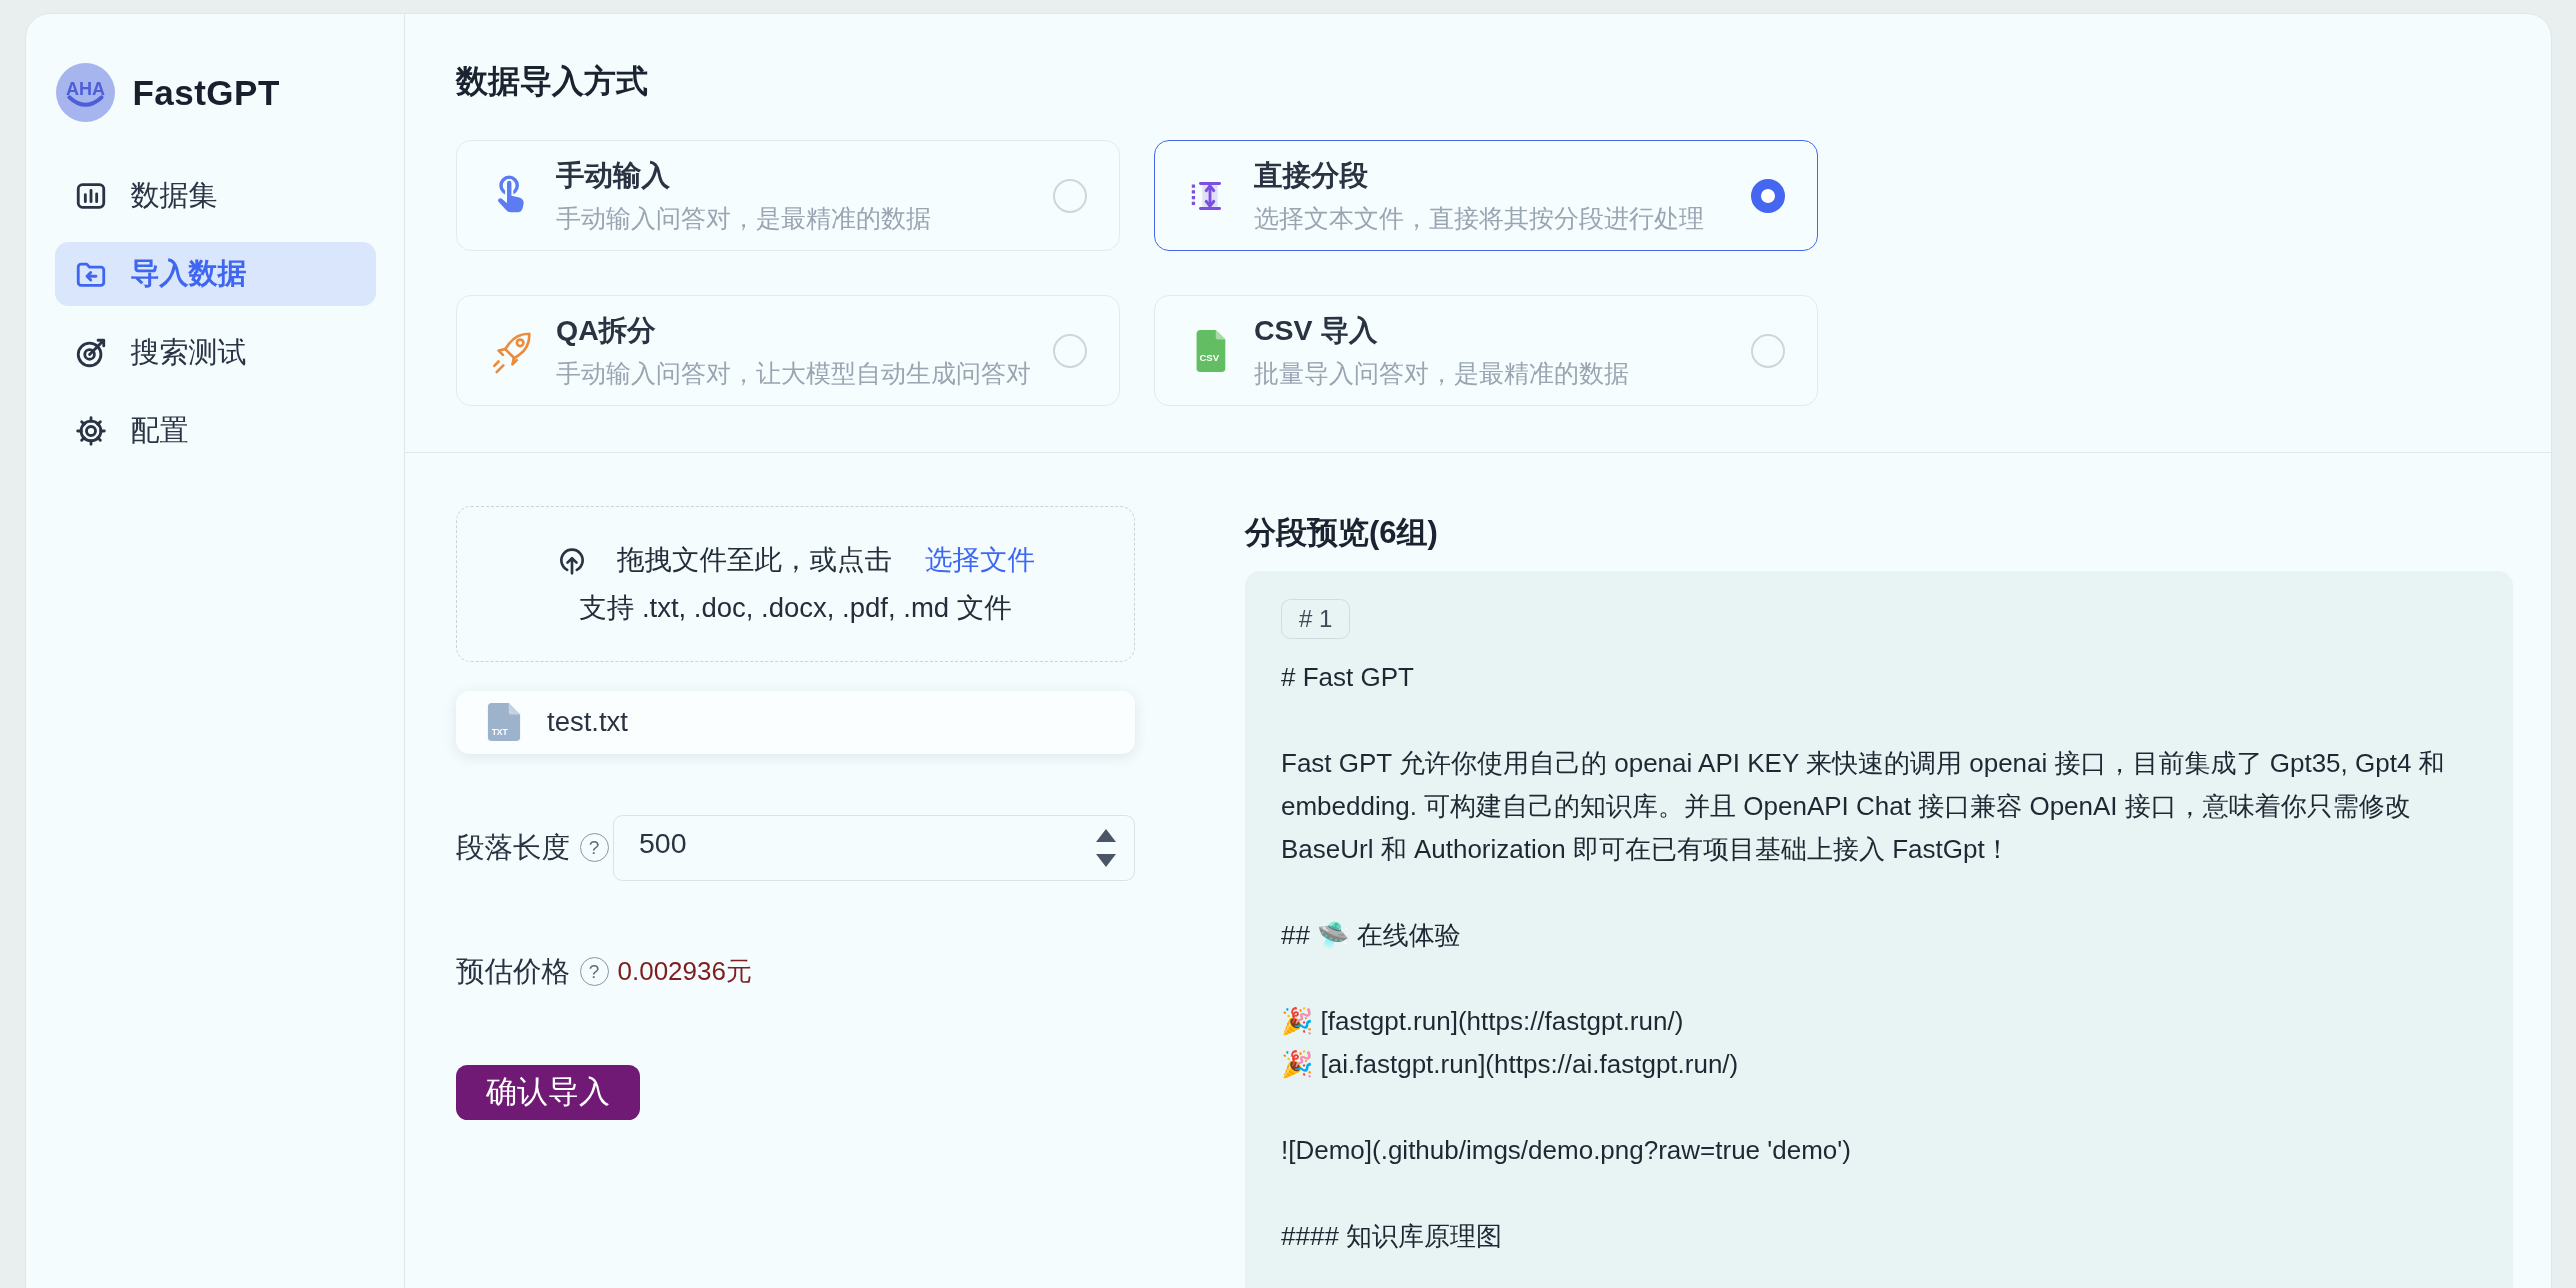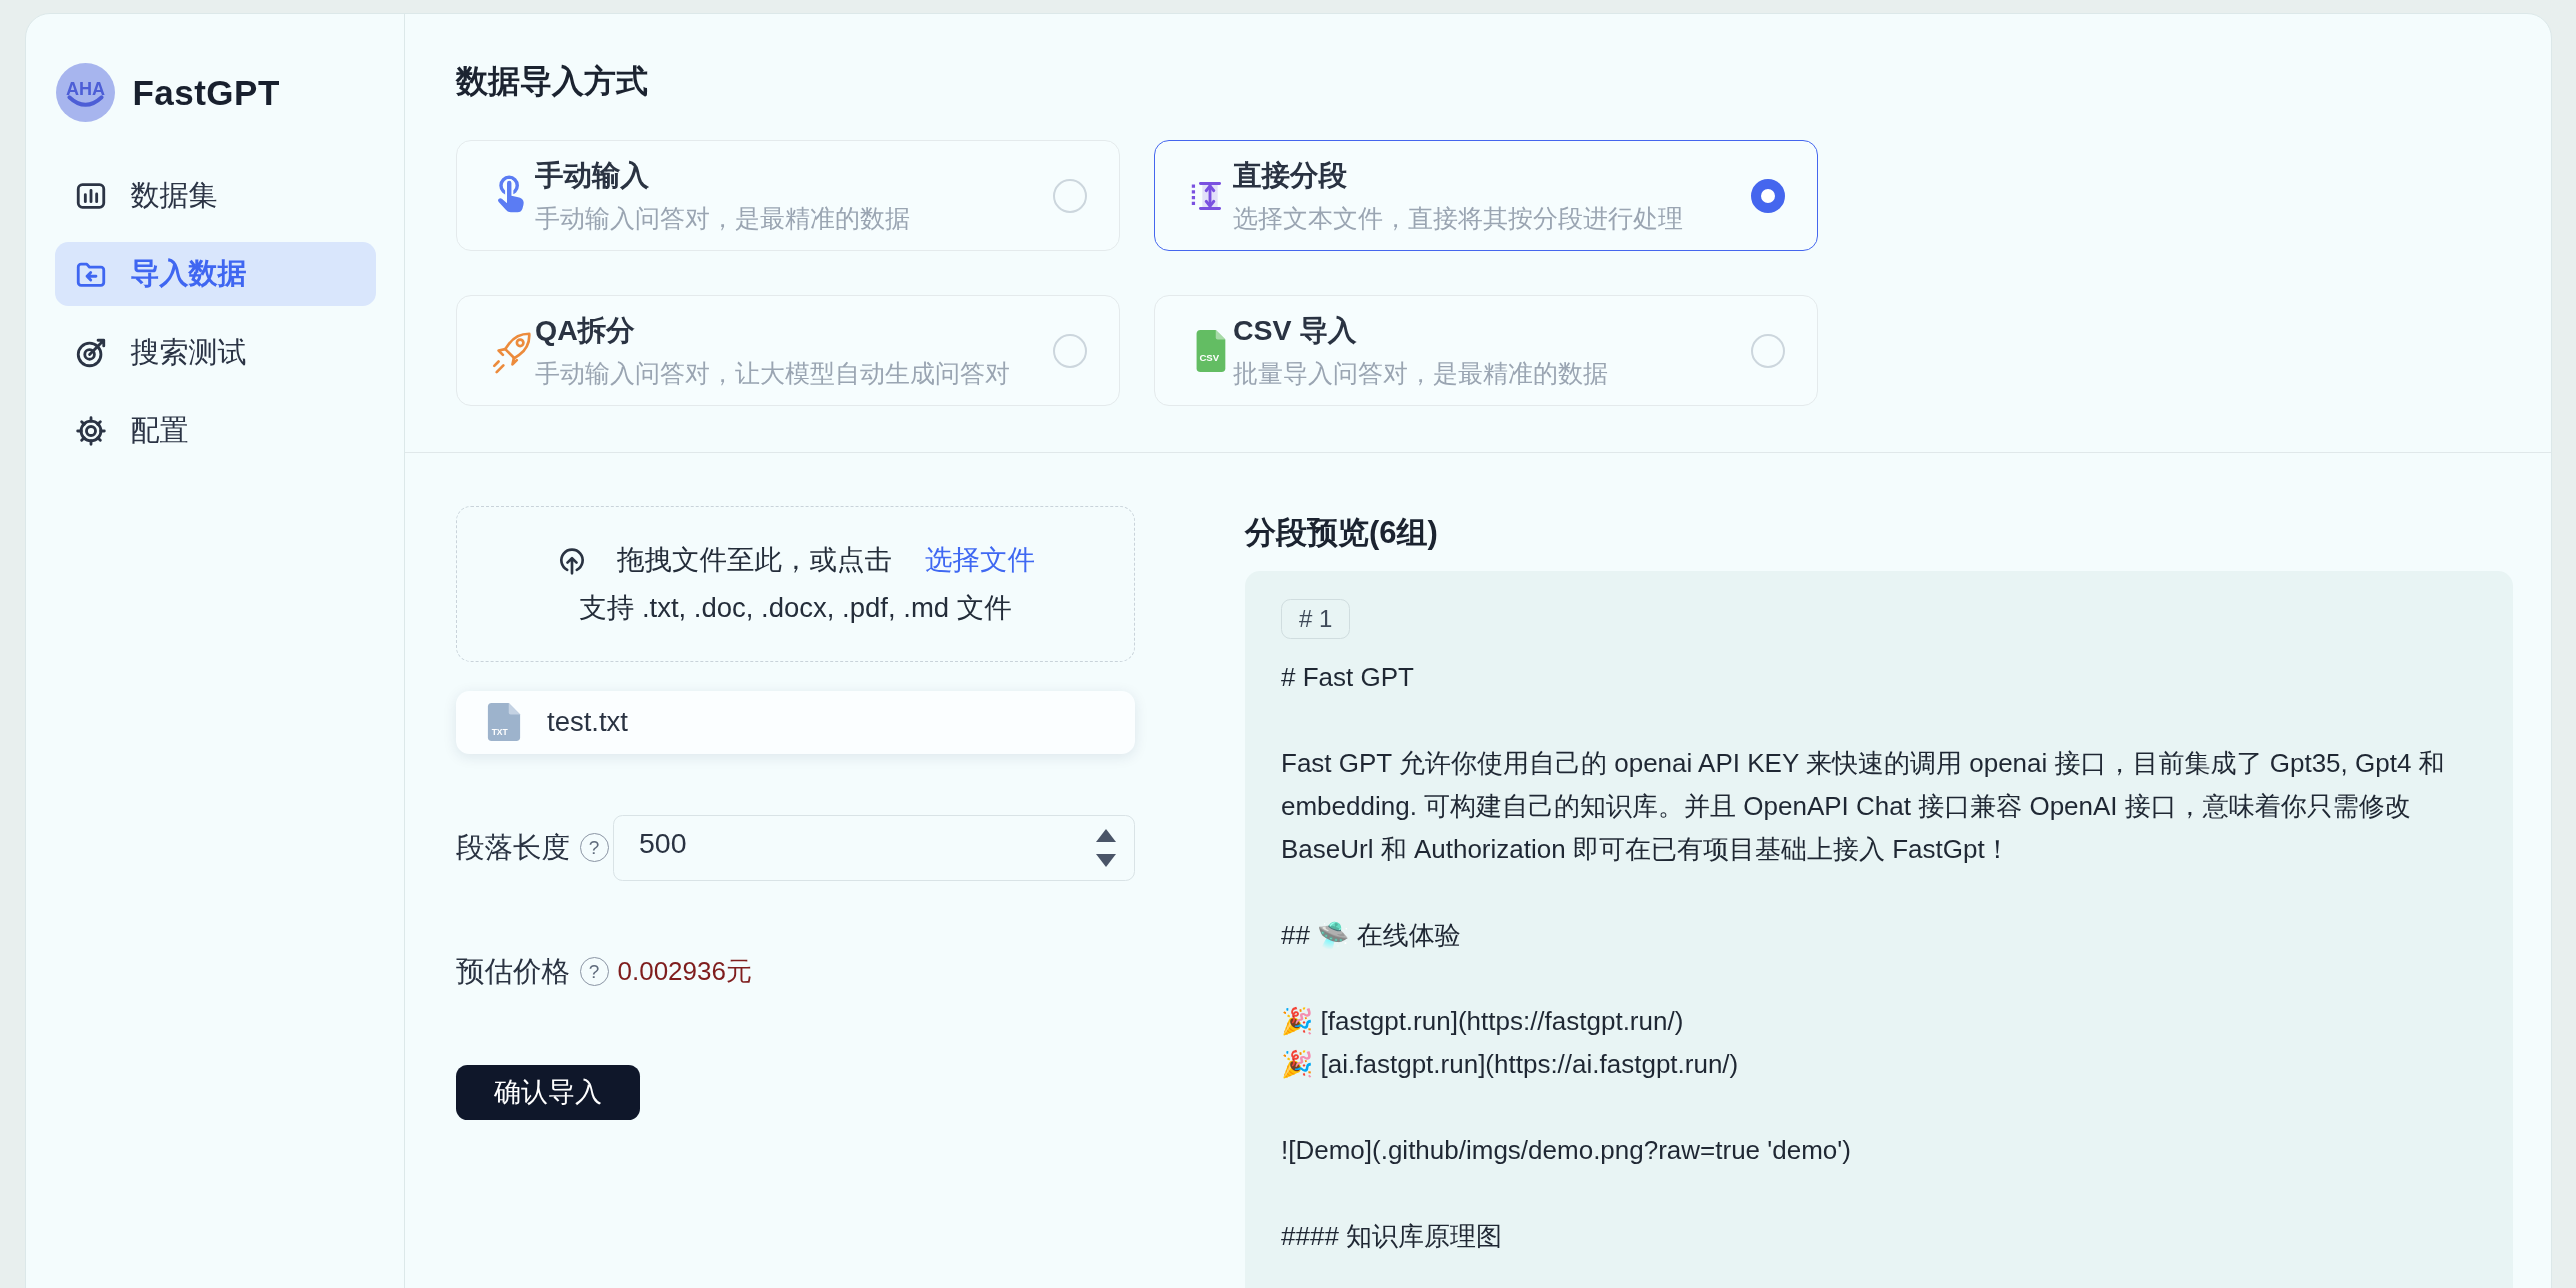--- a/index.html
+++ b/index.html
@@ -22,21 +22,21 @@
 
   
   .main { flex:1; padding:46px 38px 0 51px; display:flex; flex-direction:column; }
   .page-title { font-size:32px; font-weight:700; color:#1b2330; }
 
   .cards { margin-top:36px; display:grid; grid-template-columns:664px 664px; column-gap:34px; row-gap:44px; }
   .method-card { height:111px; border:1.9px solid #e4eaec; border-radius:15px; display:flex; align-items:center;
     padding:0 32px; background:#f6fdfe; cursor:pointer; }
   .method-card.selected { border-color:#4566ee; }
   .method-icon { width:46px; height:46px; flex:none; }
-  .method-texts { }
+  .method-texts { margin-left:21px; }
   .method-title { font-size:28.5px; font-weight:600; color:#2a3342; }
   .method-desc { font-size:25px; color:#9aa5b2; margin-top:6.6px; }
   .radio { margin-left:auto; width:34px; height:34px; border-radius:50%; flex:none; }
   .radio.off { border:2.8px solid #ccd6dd; }
   .radio.on { border:10.4px solid #4566ee; background:#fff; }
 
   .section-divider { height:0.9px; background:#e0e8ea; margin:46px -38px 0 -51px; flex:none; }
 
   .workspace { display:flex; padding-top:53px; }
   .left-col { width:679px; flex:none; }
@@ -62,22 +62,22 @@
   .spinner { position:absolute; right:19px; top:0; height:66px; display:flex; flex-direction:column;
     justify-content:center; gap:12.3px; }
   .spin-up { width:0; height:0; border-left:10.4px solid transparent; border-right:10.4px solid transparent;
     border-bottom:13.3px solid #4a5568; cursor:pointer; }
   .spin-down { width:0; height:0; border-left:10.4px solid transparent; border-right:10.4px solid transparent;
     border-top:13.3px solid #4a5568; cursor:pointer; }
 
   .price-row { margin-top:72px; display:flex; align-items:center; }
   .price-value { font-size:26px; margin-left:9px; color:#7f1d1d; }
 
-  .confirm-btn { margin-top:74px; width:184px; height:55px; background:#0f172a; border:none; border-radius:11.4px;
-    color:#fff; font-size:27px; font-family:inherit; cursor:pointer; }
+  .confirm-btn { margin-top:74px; width:184px; height:55px; background:#701a75; border:none; border-radius:11.4px;
+    color:#fff; font-size:31px; font-family:inherit; cursor:pointer; }
 
   
   .right-col { margin-left:110px; width:1268px; padding-top:5.7px; }
   .preview-title { font-size:31px; font-weight:700; color:#1b2330; }
   .preview-card { margin-top:17px; background:#e8f4f4; border-radius:15px; padding:28.5px 36px; height:759px; }
   .chunk-badge { display:inline-block; padding:4.7px 17px; border:0.9px solid #d0dddf; border-radius:9.5px;
     font-size:24px; color:#3f4a59; }
   .chunk-text { margin-top:17px; font-size:26px; line-height:43px; color:#1f2733;
     white-space:pre-wrap; overflow-wrap:anywhere; }
 </style>

